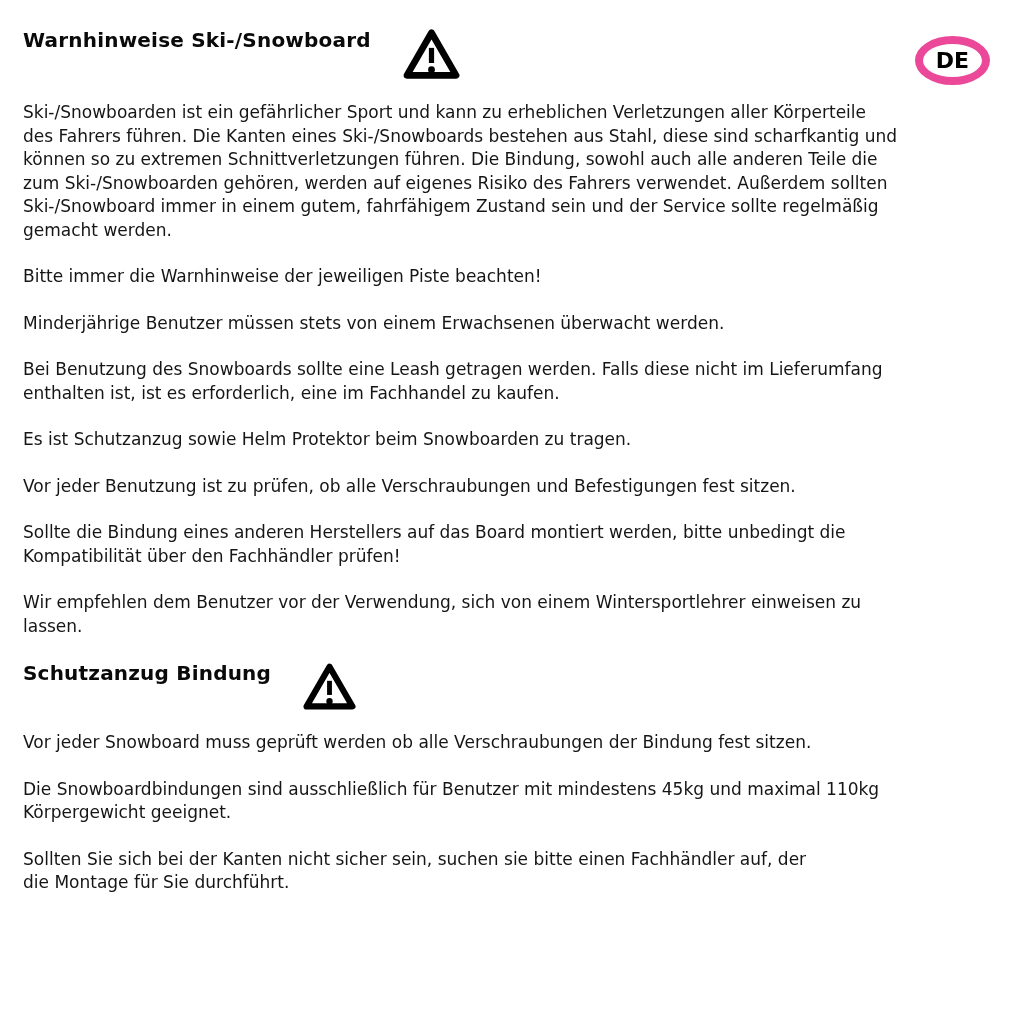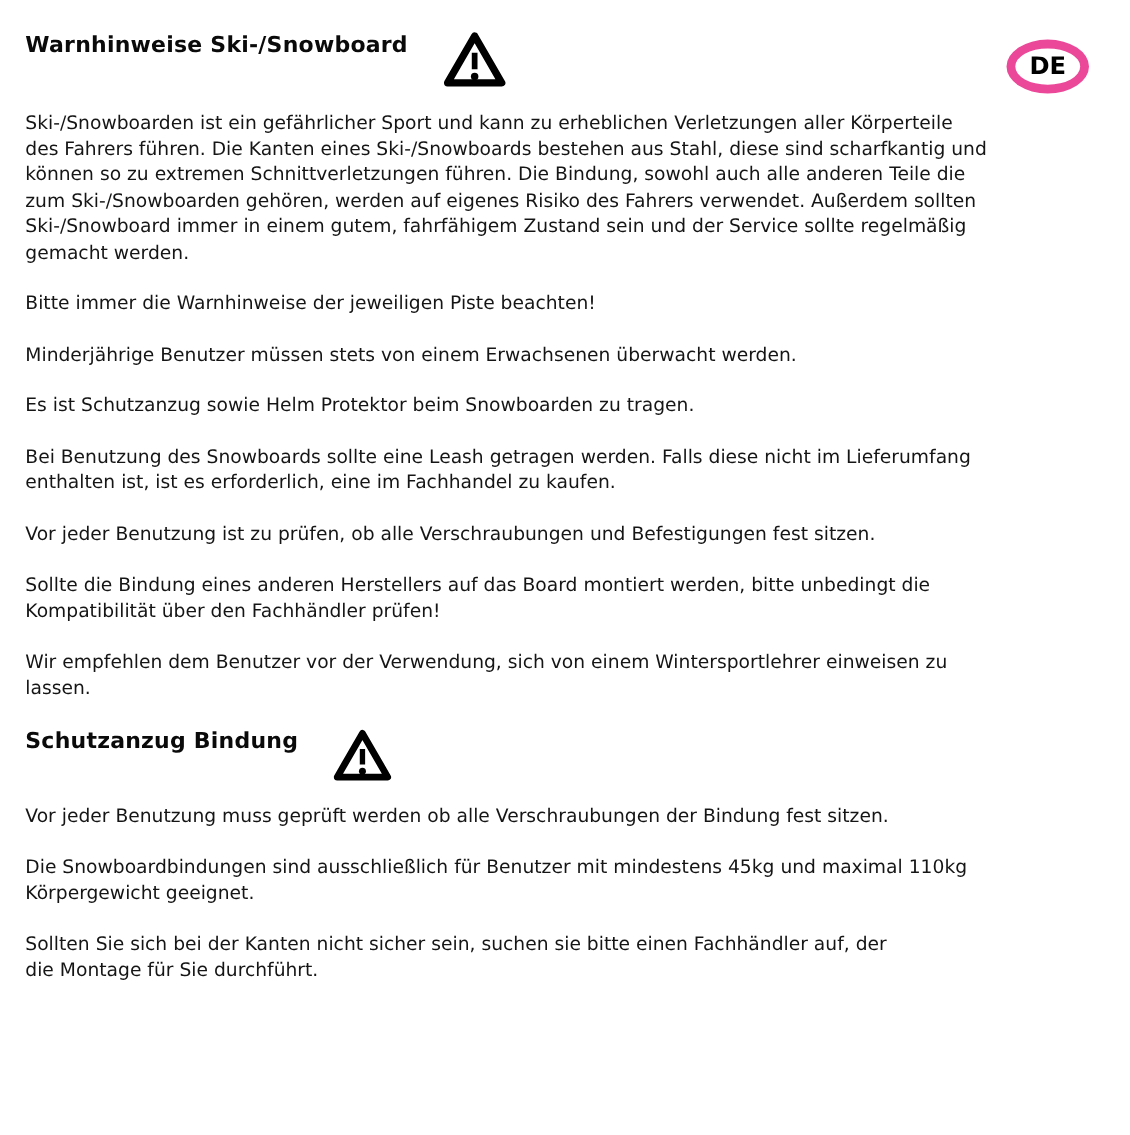--- a/index.html
+++ b/index.html
@@ -84,39 +84,39 @@
   </div>
 
   <p class="para">Ski-/Snowboarden ist ein gefährlicher Sport und kann zu erheblichen Verletzungen aller Körperteile
 des Fahrers führen. Die Kanten eines Ski-/Snowboards bestehen aus Stahl, diese sind scharfkantig und
 können so zu extremen Schnittverletzungen führen. Die Bindung, sowohl auch alle anderen Teile die
 zum Ski-/Snowboarden gehören, werden auf eigenes Risiko des Fahrers verwendet. Außerdem sollten
 Ski-/Snowboard immer in einem gutem, fahrfähigem Zustand sein und der Service sollte regelmäßig
 gemacht werden.</p>
   <p class="para">Bitte immer die Warnhinweise der jeweiligen Piste beachten!</p>
   <p class="para">Minderjährige Benutzer müssen stets von einem Erwachsenen überwacht werden.</p>
-  <p class="para">Es ist Schutzanzug sowie Helm Protektor beim Snowboarden zu tragen.</p>
   <p class="para">Bei Benutzung des Snowboards sollte eine Leash getragen werden. Falls diese nicht im Lieferumfang
 enthalten ist, ist es erforderlich, eine im Fachhandel zu kaufen.</p>
+  <p class="para">Es ist Schutzanzug sowie Helm Protektor beim Snowboarden zu tragen.</p>
   <p class="para">Vor jeder Benutzung ist zu prüfen, ob alle Verschraubungen und Befestigungen fest sitzen.</p>
   <p class="para">Sollte die Bindung eines anderen Herstellers auf das Board montiert werden, bitte unbedingt die
 Kompatibilität über den Fachhändler prüfen!</p>
   <p class="para">Wir empfehlen dem Benutzer vor der Verwendung, sich von einem Wintersportlehrer einweisen zu
 lassen.</p>
 
   <div class="heading-row second">
     <h1 class="section-title">Schutzanzug Bindung</h1>
     <span class="warning-icon">
       <svg width="53" height="52" viewBox="0 0 60 56" xmlns="http://www.w3.org/2000/svg">
         <path d="M30 5 L56 50 L4 50 Z" fill="none" stroke="#000" stroke-width="7" stroke-linejoin="round"></path>
         <line x1="30" y1="21" x2="30" y2="37" stroke="#000" stroke-width="5.5"></line>
         <circle cx="30" cy="44" r="3.6" fill="#000"></circle>
       </svg>
     </span>
   </div>
 
-  <p class="para">Vor jeder Benutzung muss geprüft werden ob alle Verschraubungen der Bindung fest sitzen.</p>
+  <p class="para">Vor jeder Snowboard muss geprüft werden ob alle Verschraubungen der Bindung fest sitzen.</p>
   <p class="para">Die Snowboardbindungen sind ausschließlich für Benutzer mit mindestens 45kg und maximal 110kg
 Körpergewicht geeignet.</p>
   <p class="para">Sollten Sie sich bei der Kanten nicht sicher sein, suchen sie bitte einen Fachhändler auf, der
 die Montage für Sie durchführt.</p>
 
 </div>
 
 </body></html>

